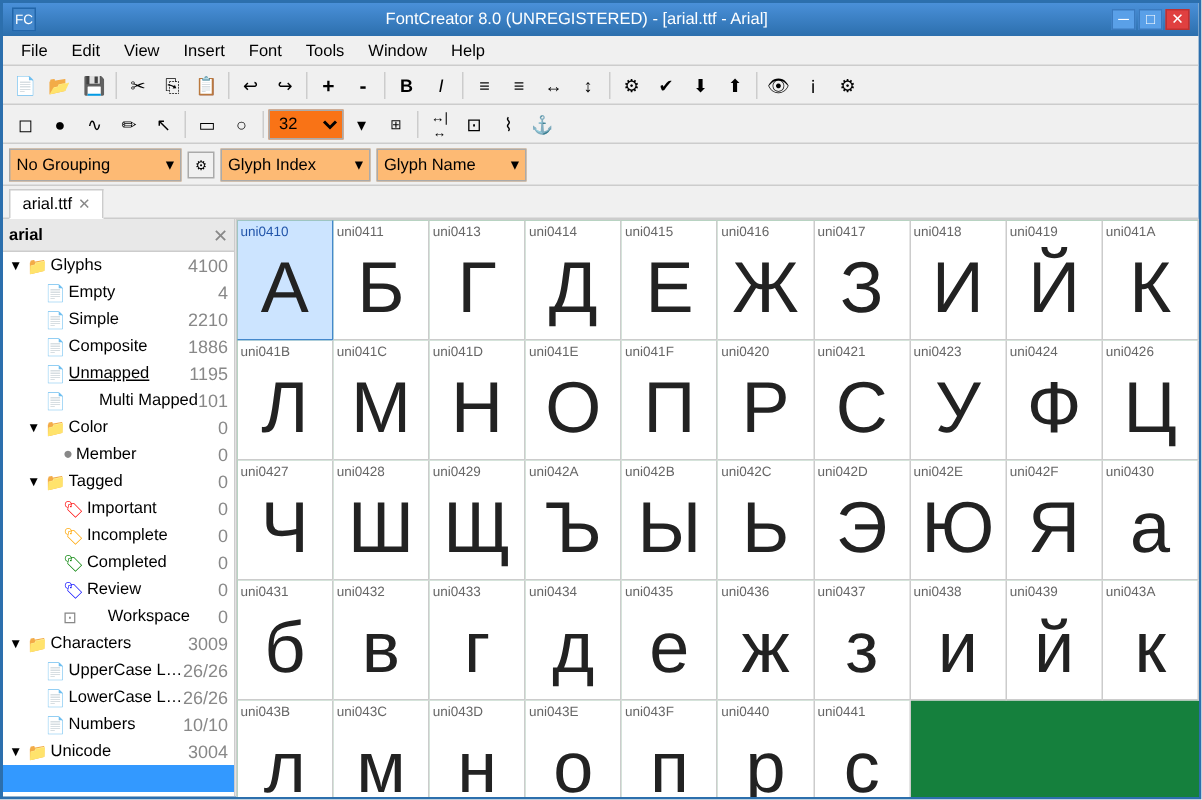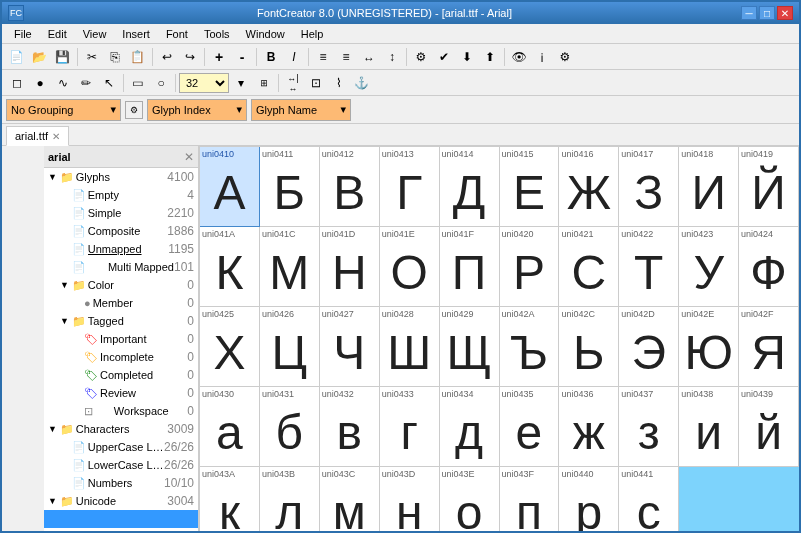--- a/index.html
+++ b/index.html
@@ -46,21 +46,21 @@
     .toolbar-btn {
       width: 22px; height: 22px;
       border: 1px solid transparent;
       background: transparent;
       cursor: pointer;
       display: flex; align-items: center; justify-content: center;
       font-size: 12px;
     }
     .toolbar-sep { width: 1px; height: 18px; background: #ccc; margin: 0 2px; }
     .toolbar-combo {
-      height: 20px; border: 1px solid #aaa; background: #fef9c3;
+      height: 20px; border: 1px solid #aaa; background: #f97316;
       font-size: 11px; padding: 0 2px;
     }
 
     
     .filter-bar {
       background: #f0f0f0;
       border-bottom: 1px solid #ccc;
       padding: 3px 4px;
       display: flex;
       align-items: center;
@@ -128,21 +128,21 @@
       height: 20px;
     }
     .tab.active { background: white; border-bottom: 1px solid white; margin-bottom: -1px; }
     .tab-close { color: #888; font-size: 10px; cursor: pointer; }
 
     
     .glyph-area {
       flex: 1;
       overflow-y: auto;
       overflow-x: hidden;
-      background: #7dd3fc;
+      background: #15803d;
     }
     .glyph-grid {
       display: grid;
       grid-template-columns: repeat(10, 1fr);
       border-left: 1px solid #ccc;
       border-top: 1px solid #ccc;
     }
     .glyph-cell {
       border-right: 1px solid #ccc;
       border-bottom: 1px solid #ccc;
@@ -301,21 +301,21 @@
 
   <div style="display:flex; flex:1; flex-direction:column; overflow:hidden;">
 
     <div class="tab-bar">
       <div class="tab active">
         <span>arial.ttf</span>
         <span class="tab-close">✕</span>
       </div>
     </div>
 
-    <div style="display:flex; flex:1; overflow:hidden;margin-left:42px;">
+    <div style="display:flex; flex:1; overflow:hidden;">
 
       <div class="sidebar">
         <div class="sidebar-header">
           <span class="sidebar-header-text">arial</span>
           <span class="sidebar-close">✕</span>
         </div>
         <div id="tree-container">
             <div class="tree-item">
     <span style="display:inline-block;width:0px;"></span>
     <span style="display:inline-block;width:12px;font-size:9px;">▼</span>
@@ -461,24 +461,20 @@
         <div class="glyph-grid" id="glyph-grid">
             <div class="glyph-cell selected">
     <span class="glyph-label">uni0410</span>
     <span class="glyph-char">А</span>
   </div>
             <div class="glyph-cell">
     <span class="glyph-label">uni0411</span>
     <span class="glyph-char">Б</span>
   </div>
             <div class="glyph-cell">
-    <span class="glyph-label">uni0412</span>
-    <span class="glyph-char">В</span>
-  </div>
-            <div class="glyph-cell">
     <span class="glyph-label">uni0413</span>
     <span class="glyph-char">Г</span>
   </div>
             <div class="glyph-cell">
     <span class="glyph-label">uni0414</span>
     <span class="glyph-char">Д</span>
   </div>
             <div class="glyph-cell">
     <span class="glyph-label">uni0415</span>
     <span class="glyph-char">Е</span>
@@ -497,20 +493,24 @@
   </div>
             <div class="glyph-cell">
     <span class="glyph-label">uni0419</span>
     <span class="glyph-char">Й</span>
   </div>
             <div class="glyph-cell">
     <span class="glyph-label">uni041A</span>
     <span class="glyph-char">К</span>
   </div>
             <div class="glyph-cell">
+    <span class="glyph-label">uni041B</span>
+    <span class="glyph-char">Л</span>
+  </div>
+            <div class="glyph-cell">
     <span class="glyph-label">uni041C</span>
     <span class="glyph-char">М</span>
   </div>
             <div class="glyph-cell">
     <span class="glyph-label">uni041D</span>
     <span class="glyph-char">Н</span>
   </div>
             <div class="glyph-cell">
     <span class="glyph-label">uni041E</span>
     <span class="glyph-char">О</span>
@@ -521,54 +521,50 @@
   </div>
             <div class="glyph-cell">
     <span class="glyph-label">uni0420</span>
     <span class="glyph-char">Р</span>
   </div>
             <div class="glyph-cell">
     <span class="glyph-label">uni0421</span>
     <span class="glyph-char">С</span>
   </div>
             <div class="glyph-cell">
-    <span class="glyph-label">uni0422</span>
-    <span class="glyph-char">Т</span>
-  </div>
-            <div class="glyph-cell">
     <span class="glyph-label">uni0423</span>
     <span class="glyph-char">У</span>
   </div>
             <div class="glyph-cell">
     <span class="glyph-label">uni0424</span>
     <span class="glyph-char">Ф</span>
   </div>
             <div class="glyph-cell">
-    <span class="glyph-label">uni0425</span>
-    <span class="glyph-char">Х</span>
-  </div>
-            <div class="glyph-cell">
     <span class="glyph-label">uni0426</span>
     <span class="glyph-char">Ц</span>
   </div>
             <div class="glyph-cell">
     <span class="glyph-label">uni0427</span>
     <span class="glyph-char">Ч</span>
   </div>
             <div class="glyph-cell">
     <span class="glyph-label">uni0428</span>
     <span class="glyph-char">Ш</span>
   </div>
             <div class="glyph-cell">
     <span class="glyph-label">uni0429</span>
     <span class="glyph-char">Щ</span>
   </div>
             <div class="glyph-cell">
     <span class="glyph-label">uni042A</span>
     <span class="glyph-char">Ъ</span>
+  </div>
+            <div class="glyph-cell">
+    <span class="glyph-label">uni042B</span>
+    <span class="glyph-char">Ы</span>
   </div>
             <div class="glyph-cell">
     <span class="glyph-label">uni042C</span>
     <span class="glyph-char">Ь</span>
   </div>
             <div class="glyph-cell">
     <span class="glyph-label">uni042D</span>
     <span class="glyph-char">Э</span>
   </div>
             <div class="glyph-cell">

